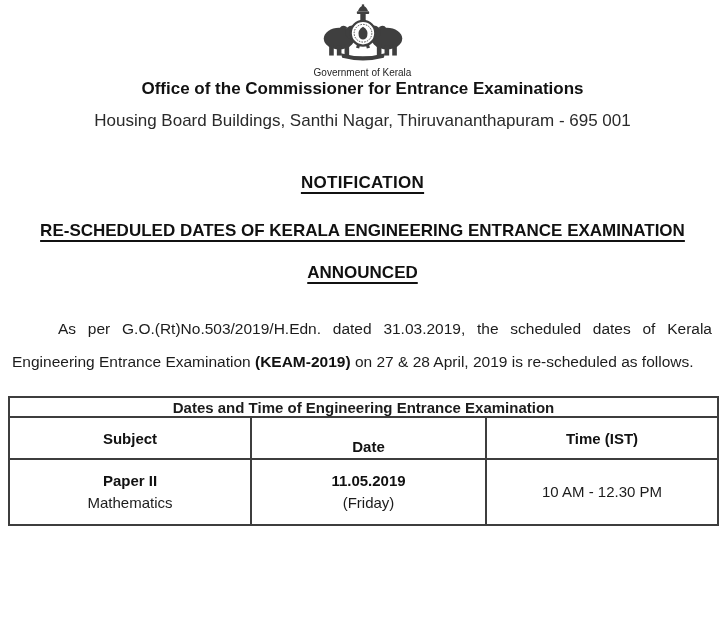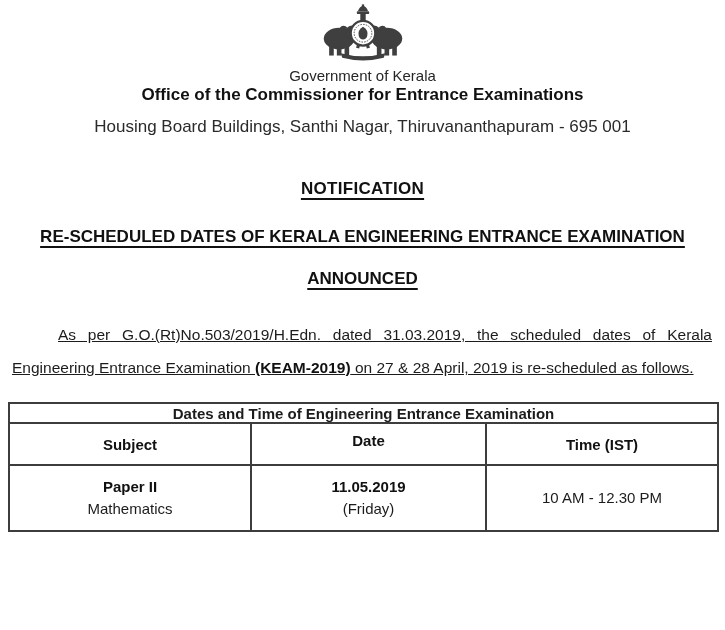--- a/index.html
+++ b/index.html
@@ -14,21 +14,21 @@
     height: 630px;
     background: #ffffff;
     position: relative;
     overflow: hidden;
   }
 
   
   .doc-header { text-align: center; padding-top: 4px; }
   .emblem { display: block; margin: 0 auto; width: 106px; height: 60px; }
   .emblem svg { display: block; width: 100%; height: 100%; }
-  .gov-line { font-size: 15px; margin-top: 3px; color: #262626; }
+  .gov-line { font-size: 10px; margin-top: 3px; color: #262626; }
   .office-line { font-size: 17px; font-weight: bold; margin-top: 1px; color: #111; }
   .address-line { font-size: 17px; margin-top: 12px; color: #2a2a2a; }
 
   
   .title {
     text-align: center;
     font-size: 17px;
     font-weight: bold;
     margin-top: 42px;
     letter-spacing: 0.3px;
@@ -50,21 +50,20 @@
   .subtitle .line + .line { margin-top: 22px; }
 
   
   .para {
     margin: 29px 13px 0 12px;
     font-size: 15.5px;
     line-height: 33px;
     text-align: justify;
     text-indent: 46px;
     color: #1c1c1c;
-    text-decoration: underline;
   }
   .para b { color: #111; }
 
   
   .exam-table {
     border-collapse: collapse;
     table-layout: fixed;
     width: 709px;
     margin: 18px 0 0 8px;
   }
@@ -80,21 +79,21 @@
     vertical-align: middle;
     font-size: 15px;
     color: #111;
   }
   .exam-table th {
     height: 42px;
     font-weight: bold;
     vertical-align: middle;
     color: #111;
   }
-  .exam-table th.th-date { vertical-align: top; padding-top: 8px; }
+  .exam-table th.th-date { vertical-align: top; padding-top: 20px; }
   .exam-table td.data-cell { height: 66px; vertical-align: middle; line-height: 22px; }
   .cell-bold { font-weight: bold; color: #111; }
   .col-subject { width: 242px; }
   .col-date { width: 235px; }
   .col-time { width: 232px; }
 </style>
 </head>
 <body>
 
 <div class="page">

